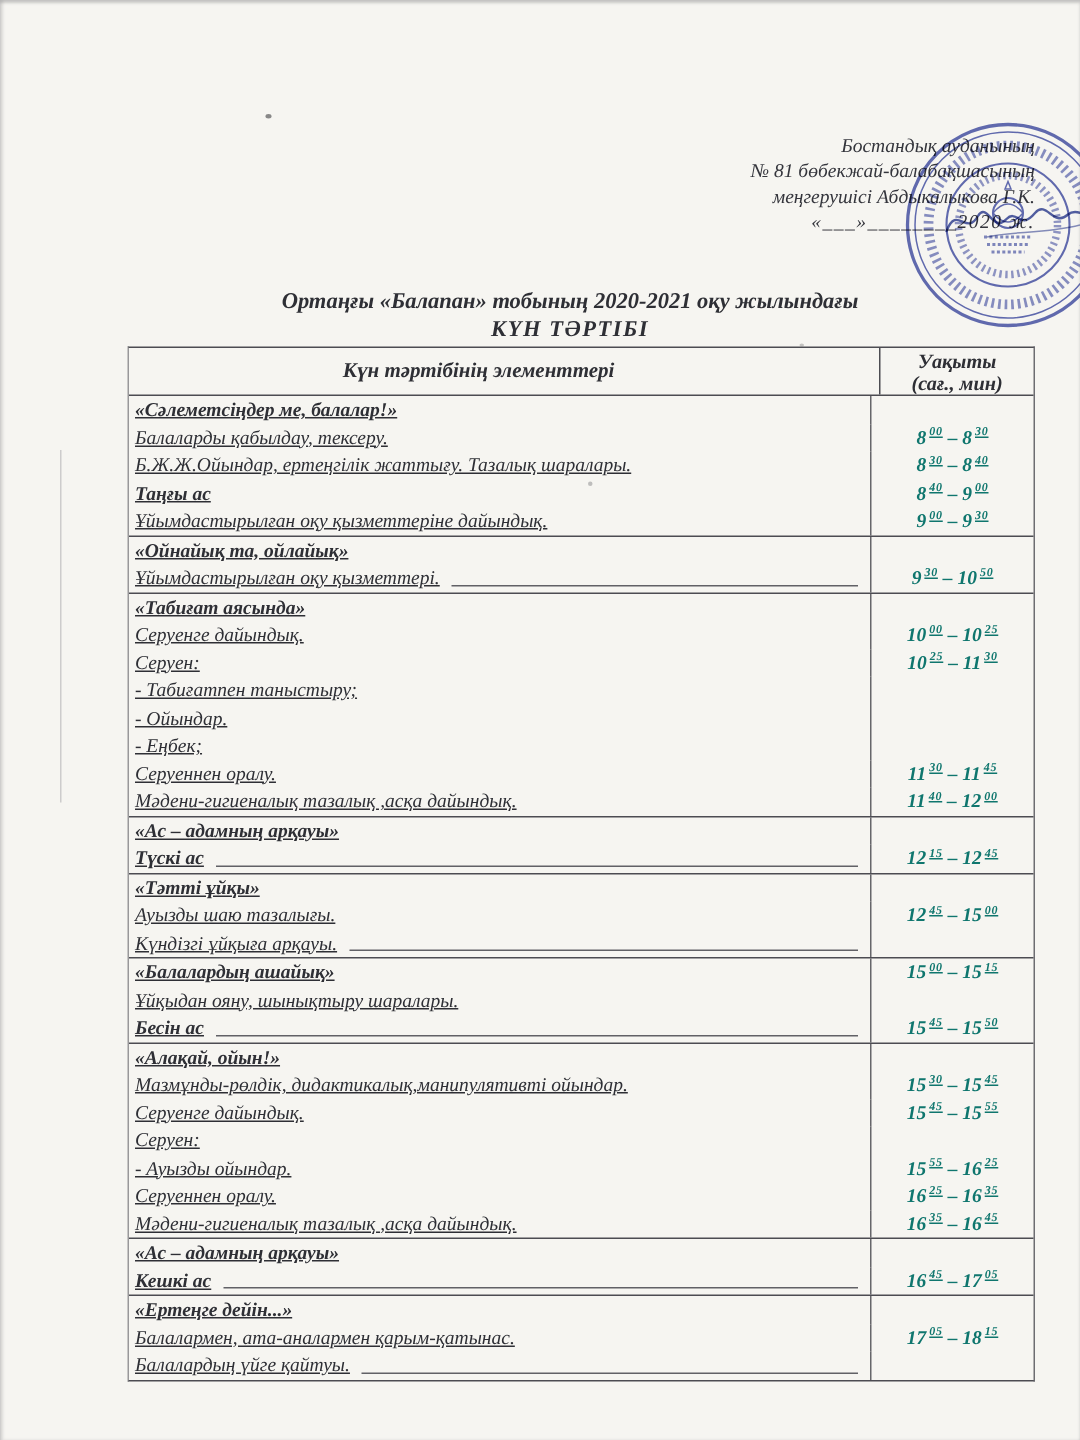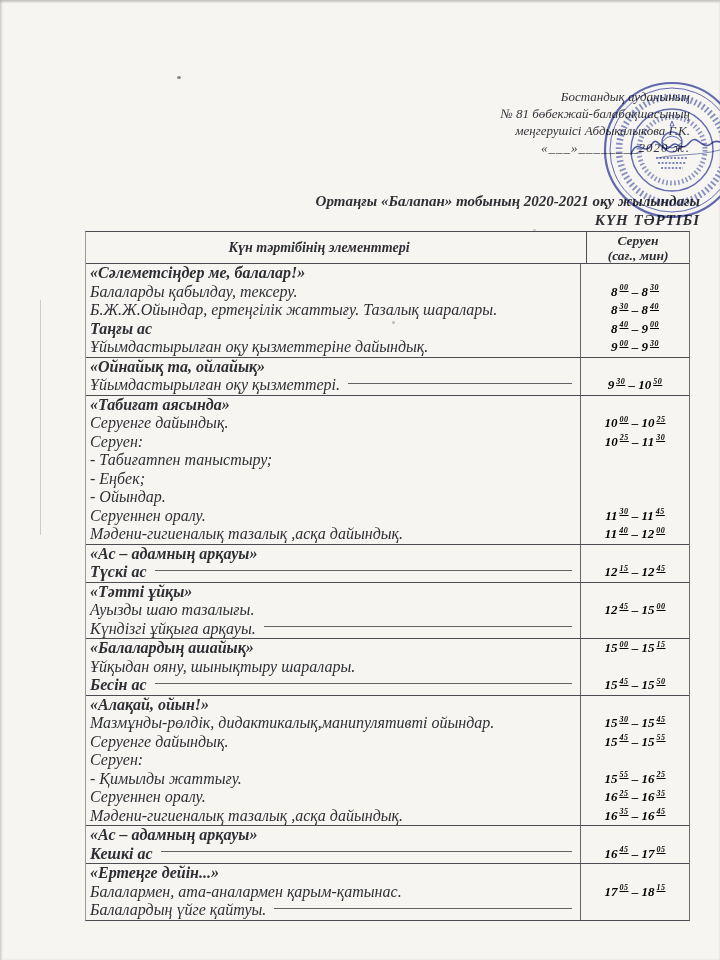--- a/index.html
+++ b/index.html
@@ -24,44 +24,44 @@
     position:absolute;left:592px;top:70px;width:160px;height:160px;z-index:5;
     mix-blend-mode:multiply;opacity:.88;pointer-events:none;
   }
   .signature{
     position:absolute;left:628px;top:130px;width:100px;height:34px;z-index:6;
     mix-blend-mode:multiply;opacity:.9;pointer-events:none;
   }
   
   .title-block{
     position:absolute;top:193px;left:60px;width:640px;z-index:1;
-    text-align:right;font-weight:bold;font-size:15px;line-height:17px;
+    text-align:center;font-weight:bold;font-size:15px;line-height:17px;
   }
   .title-block .subtitle{margin-top:2px;letter-spacing:1px;}
   
   .schedule-table{
     position:absolute;top:231px;left:85px;width:605px;z-index:3;
     border-top:1px solid #4c4c52;
     border-left:1px solid rgba(76,76,82,.55);
     border-right:1px solid rgba(76,76,82,.8);
     border-bottom:1px solid #4c4c52;
     box-sizing:border-box;background:transparent;
   }
   .thead{display:flex;height:31px;border-bottom:1px solid #4c4c52;font-weight:bold;gap:34px;}
   .thead .c1{width:494px;display:flex;align-items:center;justify-content:center;font-size:14px;}
   .thead .c2{width:109px;border-left:1px solid #4c4c52;text-align:center;font-size:13.5px;line-height:15px;padding-top:1px;box-sizing:border-box;}
   .section{border-bottom:1px solid #4c4c52;}
   .section:last-child{border-bottom:none;}
   .row{display:flex;height:18.5px;line-height:18.5px;}
-  .cell-text{width:494px;box-sizing:border-box;padding-left:4px;font-size:16px;display:flex;align-items:center;overflow:hidden;white-space:nowrap;}
+  .cell-text{width:494px;box-sizing:border-box;padding-left:4px;font-size:13px;display:flex;align-items:flex-end;overflow:hidden;white-space:nowrap;text-decoration:underline;}
   .cell-text .fill{flex:1;border-bottom:1px solid rgba(70,70,78,.85);margin:0 8px 4px 8px;min-width:10px;}
   .style-h,.style-b{font-weight:bold;}
   .cell-time{
     width:109px;border-left:1px solid rgba(76,76,82,.85);box-sizing:border-box;
-    text-align:center;font-size:13px;font-weight:bold;color:#000000;white-space:nowrap;
+    text-align:center;font-size:13px;font-weight:bold;color:#0f766e;white-space:nowrap;
   }
   .cell-time sup{font-size:8px;text-decoration:underline;margin-left:2px;letter-spacing:.5px;line-height:0;}
   
   .crease{position:absolute;left:40px;top:300px;width:1px;height:235px;background:rgba(60,60,75,.22);z-index:1;}
   .speck{position:absolute;border-radius:50%;background:rgba(45,45,50,.55);z-index:1;}
 </style>
 </head>
 <body>
 
 <div class="page">
@@ -96,21 +96,21 @@
 
   <div class="title-block">
     <div>Ортаңғы «Балапан» тобының 2020-2021 оқу жылындағы</div>
     <div class="subtitle">КҮН ТӘРТІБІ</div>
   </div>
 
   <div class="schedule-table">
     <div class="thead">
       <div class="c1">Күн тәртібінің элементтері</div>
       <div class="c2">
-        <div>Серуен</div>
+        <div>Уақыты</div>
         <div>(сағ., мин)</div>
       </div>
     </div>
     <div>
         <div class="section">
           <div class="row">
             <div class="cell-text style-h">
               <span>«Сәлеметсіңдер ме, балалар!»</span>
             </div>
             <div class="cell-time"></div>
@@ -175,27 +175,27 @@
             <div class="cell-time">10<sup>25</sup> – 11<sup>30</sup></div>
           </div>
           <div class="row">
             <div class="cell-text style-n">
               <span>- Табиғатпен таныстыру;</span>
             </div>
             <div class="cell-time"></div>
           </div>
           <div class="row">
             <div class="cell-text style-n">
+              <span>- Ойындар.</span>
+            </div>
+            <div class="cell-time"></div>
+          </div>
+          <div class="row">
+            <div class="cell-text style-n">
               <span>- Еңбек;</span>
-            </div>
-            <div class="cell-time"></div>
-          </div>
-          <div class="row">
-            <div class="cell-text style-n">
-              <span>- Ойындар.</span>
             </div>
             <div class="cell-time"></div>
           </div>
           <div class="row">
             <div class="cell-text style-n">
               <span>Серуеннен оралу.</span>
             </div>
             <div class="cell-time">11<sup>30</sup> – 11<sup>45</sup></div>
           </div>
           <div class="row">
@@ -282,21 +282,21 @@
             <div class="cell-time">15<sup>45</sup> – 15<sup>55</sup></div>
           </div>
           <div class="row">
             <div class="cell-text style-n">
               <span>Серуен:</span>
             </div>
             <div class="cell-time"></div>
           </div>
           <div class="row">
             <div class="cell-text style-n">
-              <span>- Қимылды жаттығу.</span>
+              <span>- Ауызды ойындар.</span>
             </div>
             <div class="cell-time">15<sup>55</sup> – 16<sup>25</sup></div>
           </div>
           <div class="row">
             <div class="cell-text style-n">
               <span>Серуеннен оралу.</span>
             </div>
             <div class="cell-time">16<sup>25</sup> – 16<sup>35</sup></div>
           </div>
           <div class="row">

